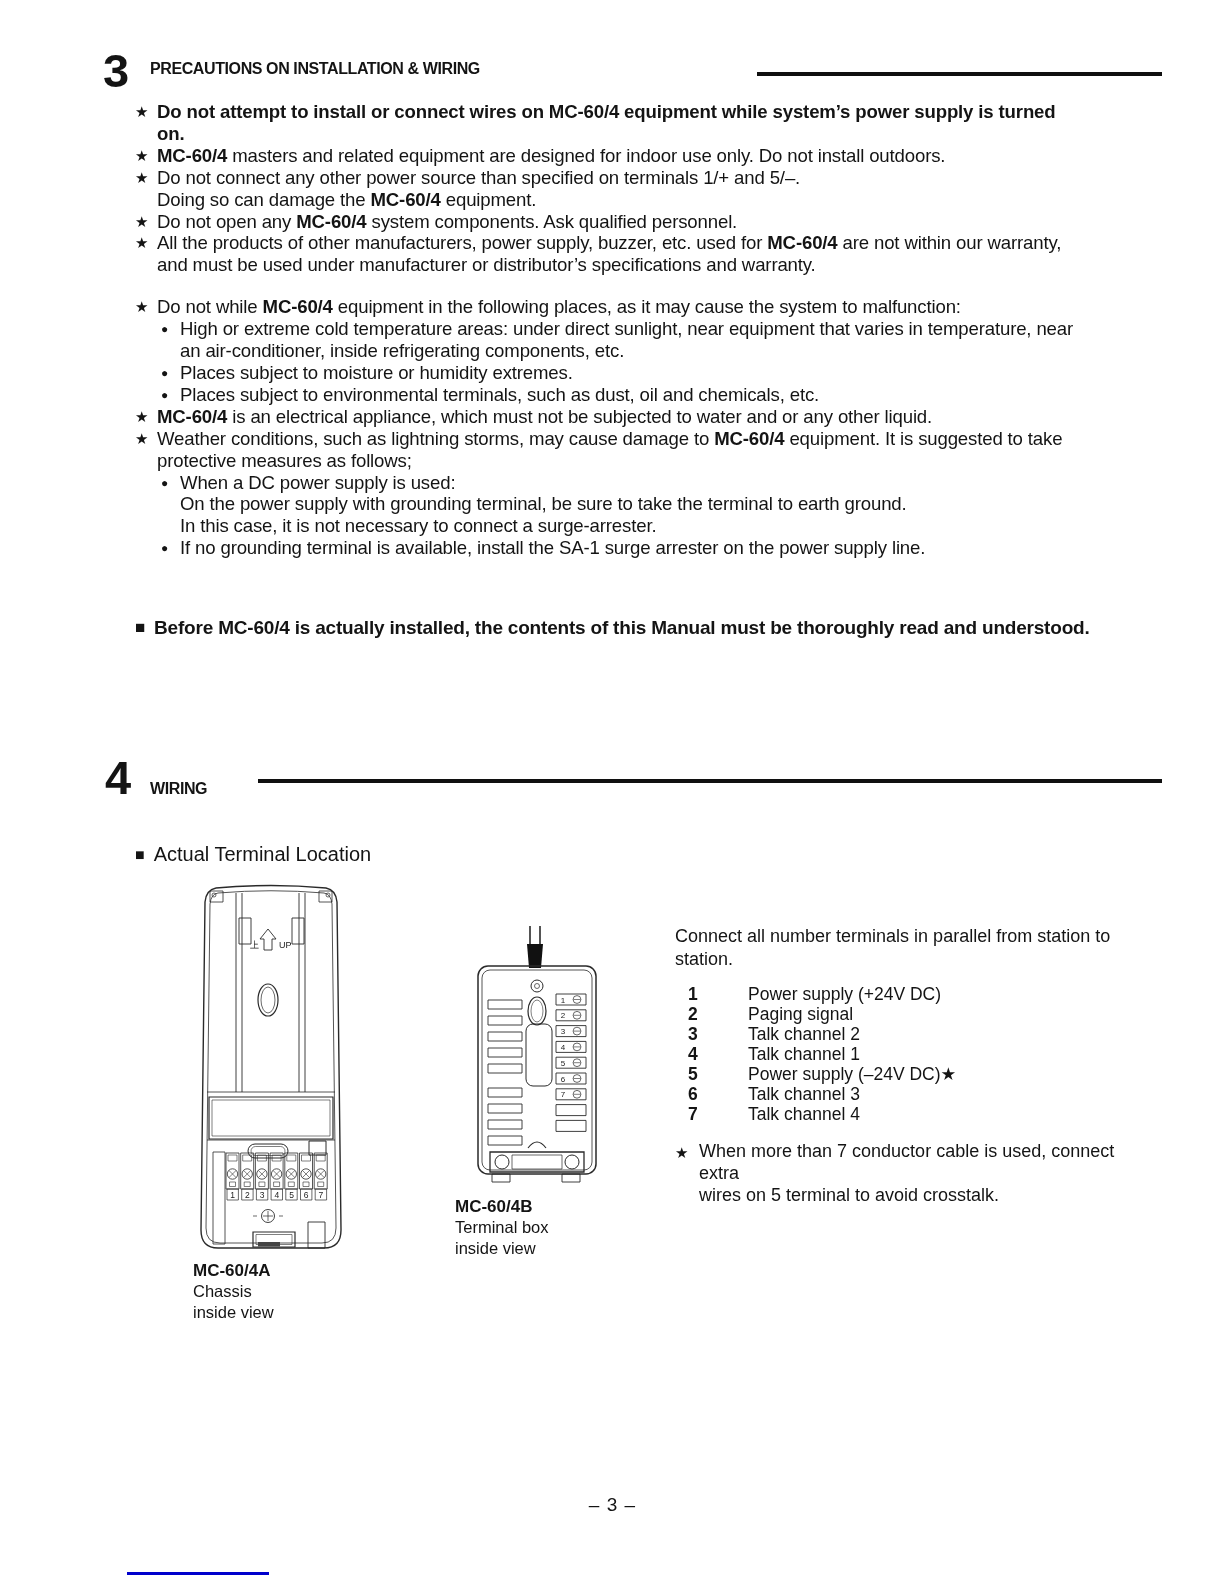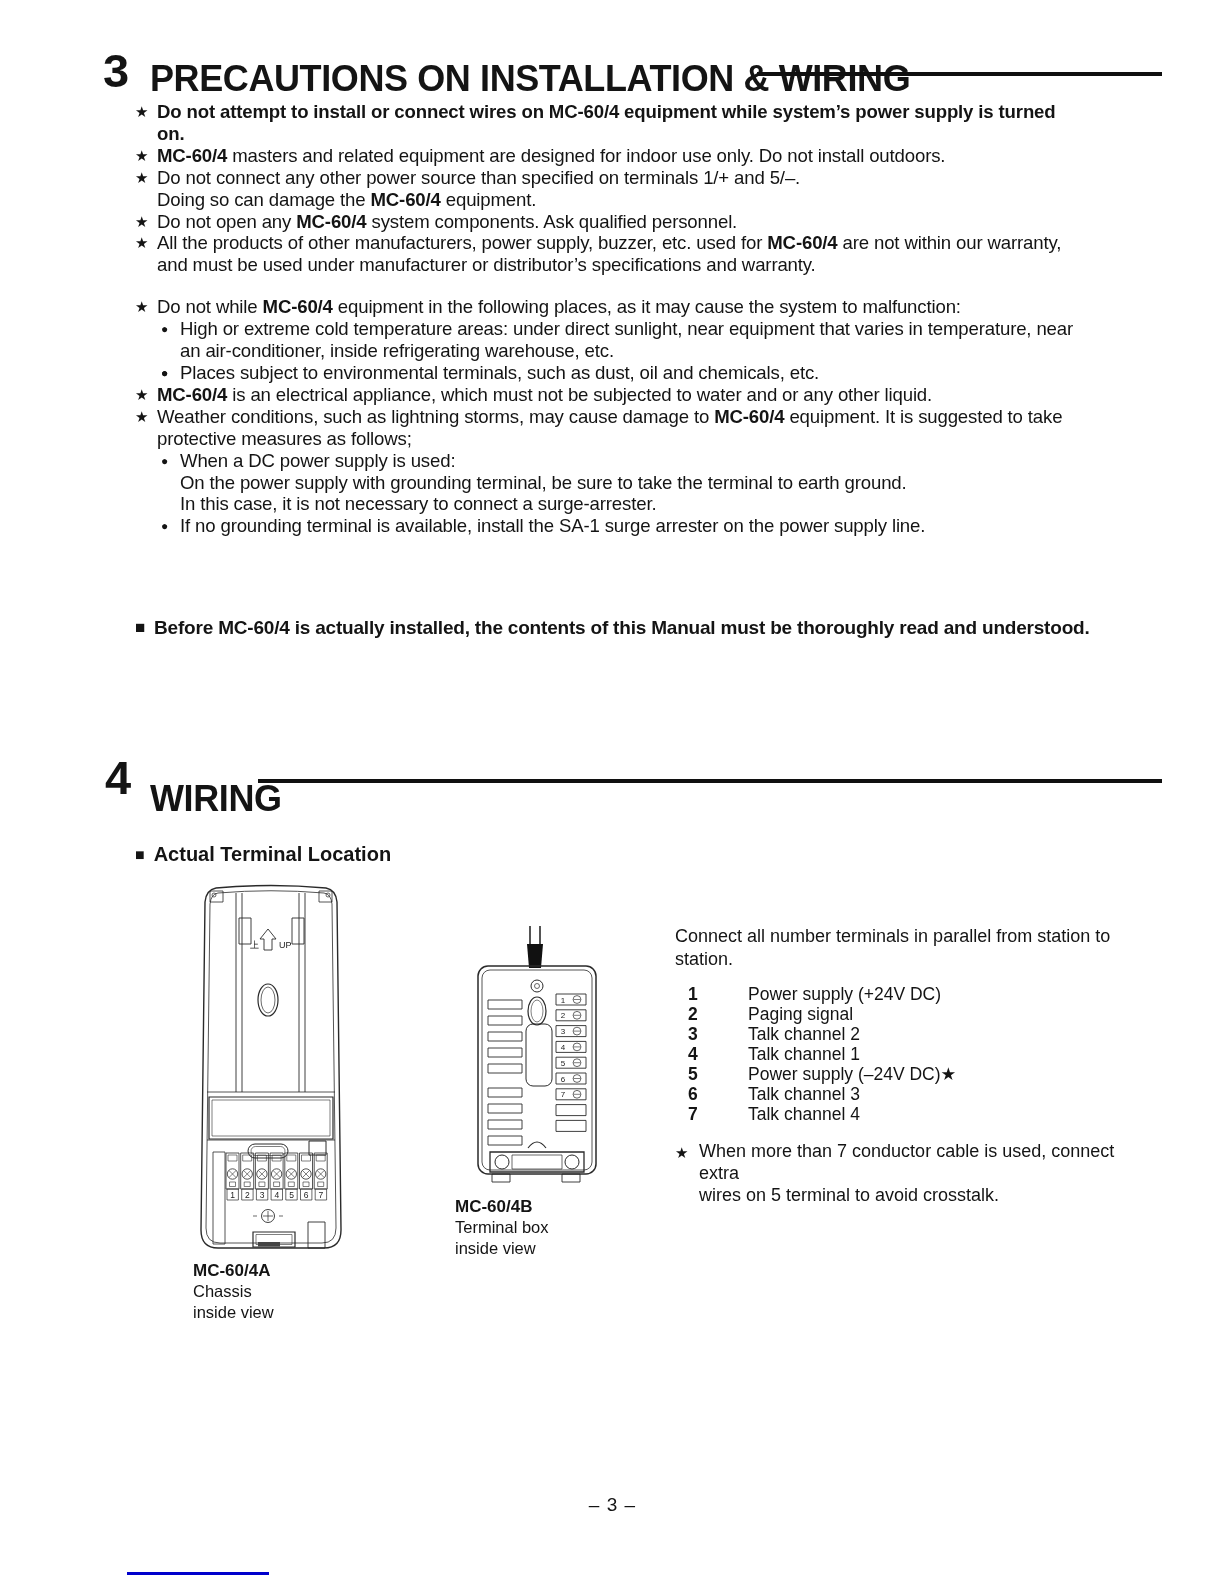--- a/index.html
+++ b/index.html
@@ -1,34 +1,34 @@
 <!DOCTYPE html>
 <html><head>
 <meta charset="utf-8">
 <style>
   html,body{margin:0;padding:0;background:#e8e8e8;}
   .page{position:relative;width:1225px;height:1585px;background:#ffffff;
         font-family:"Liberation Sans",sans-serif;color:#141414;overflow:hidden;margin:0 auto;}
   .abs{position:absolute;}
   .b{font-weight:bold;}
   .sec-num{font-size:47px;font-weight:bold;letter-spacing:-1px;line-height:1;}
-  .sec-title{font-size:36px;font-weight:bold;letter-spacing:-0.4px;line-height:1;}
+  .sec-title{font-size:16px;font-weight:bold;letter-spacing:-0.4px;line-height:1;}
   .rule{background:#101010;}
   .body-lines{font-size:18.6px;line-height:21.9px;letter-spacing:-0.15px;}
   .ln{position:relative;white-space:nowrap;}
   .ln-star{padding-left:22px;}
   .ln-cont{padding-left:22px;}
   .ln-dot{padding-left:45px;}
   .ln-cont2{padding-left:45px;}
   .ln-gap{height:20px;}
   .bullet{position:absolute;left:0;top:0;font-size:15px;}
   .ln-dot>.bullet{left:26px;font-size:12px;top:1px;}
   .note-line{font-size:19px;font-weight:bold;white-space:nowrap;letter-spacing:-0.2px;}
   .sq{font-size:17px;margin-right:9px;position:relative;top:-1px;}
-  .subhead{font-size:20px;font-weight:bold;white-space:nowrap;}
+  .subhead{font-size:20px;font-weight:normal;white-space:nowrap;}
   .subhead .sq{font-size:16px;}
   .caption{text-align:left;font-size:16.5px;line-height:21px;}
   .caption .model{font-weight:bold;font-size:17px;}
   .rtext{font-size:18px;line-height:22.5px;width:470px;}
   .tlist{margin-top:14px;margin-left:13px;}
   .trow{display:flex;line-height:20px;font-size:17.5px;}
   .tnum{width:60px;font-weight:bold;}
   .tnote{font-size:18px;line-height:22px;position:relative;padding-left:24px;margin-top:16px;}
   .tnote .bullet{top:2px;font-size:15px;}
   .pageno{left:0;right:0;text-align:center;font-size:19px;letter-spacing:1px;}
@@ -50,22 +50,22 @@
       <div class="ln ln-cont"><span class="b">on.</span></div>
       <div class="ln ln-star"><span class="bullet">★</span><span class="b">MC-60/4</span><span> masters and related equipment are designed for indoor use only. Do not install outdoors.</span></div>
       <div class="ln ln-star"><span class="bullet">★</span><span>Do not connect any other power source than specified on terminals 1/+ and 5/–.</span></div>
       <div class="ln ln-cont"><span>Doing so can damage the </span><span class="b">MC-60/4</span><span> equipment.</span></div>
       <div class="ln ln-star"><span class="bullet">★</span><span>Do not open any </span><span class="b">MC-60/4</span><span> system components. Ask qualified personnel.</span></div>
       <div class="ln ln-star"><span class="bullet">★</span><span>All the products of other manufacturers, power supply, buzzer, etc. used for </span><span class="b">MC-60/4</span><span> are not within our warranty,</span></div>
       <div class="ln ln-cont"><span>and must be used under manufacturer or distributor’s specifications and warranty.</span></div>
       <div class="ln ln-gap"></div>
       <div class="ln ln-star"><span class="bullet">★</span><span>Do not while </span><span class="b">MC-60/4</span><span> equipment in the following places, as it may cause the system to malfunction:</span></div>
       <div class="ln ln-dot"><span class="bullet">●</span><span>High or extreme cold temperature areas: under direct sunlight, near equipment that varies in temperature, near</span></div>
-      <div class="ln ln-cont2"><span>an air-conditioner, inside refrigerating warehouse, etc.</span></div>
-      <div class="ln ln-dot"><span class="bullet">●</span></div>
+      <div class="ln ln-cont2"><span>an air-conditioner, inside refrigerating components, etc.</span></div>
+      <div class="ln ln-dot"><span class="bullet">●</span><span>Places subject to moisture or humidity extremes.</span></div>
       <div class="ln ln-dot"><span class="bullet">●</span><span>Places subject to environmental terminals, such as dust, oil and chemicals, etc.</span></div>
       <div class="ln ln-star"><span class="bullet">★</span><span class="b">MC-60/4</span><span> is an electrical appliance, which must not be subjected to water and or any other liquid.</span></div>
       <div class="ln ln-star"><span class="bullet">★</span><span>Weather conditions, such as lightning storms, may cause damage to </span><span class="b">MC-60/4</span><span> equipment. It is suggested to take</span></div>
       <div class="ln ln-cont"><span>protective measures as follows;</span></div>
       <div class="ln ln-dot"><span class="bullet">●</span><span>When a DC power supply is used:</span></div>
       <div class="ln ln-cont2"><span>On the power supply with grounding terminal, be sure to take the terminal to earth ground.</span></div>
       <div class="ln ln-cont2"><span>In this case, it is not necessary to connect a surge-arrester.</span></div>
       <div class="ln ln-dot"><span class="bullet">●</span><span>If no grounding terminal is available, install the SA-1 surge arrester on the power supply line.</span></div>
     </div>
 

